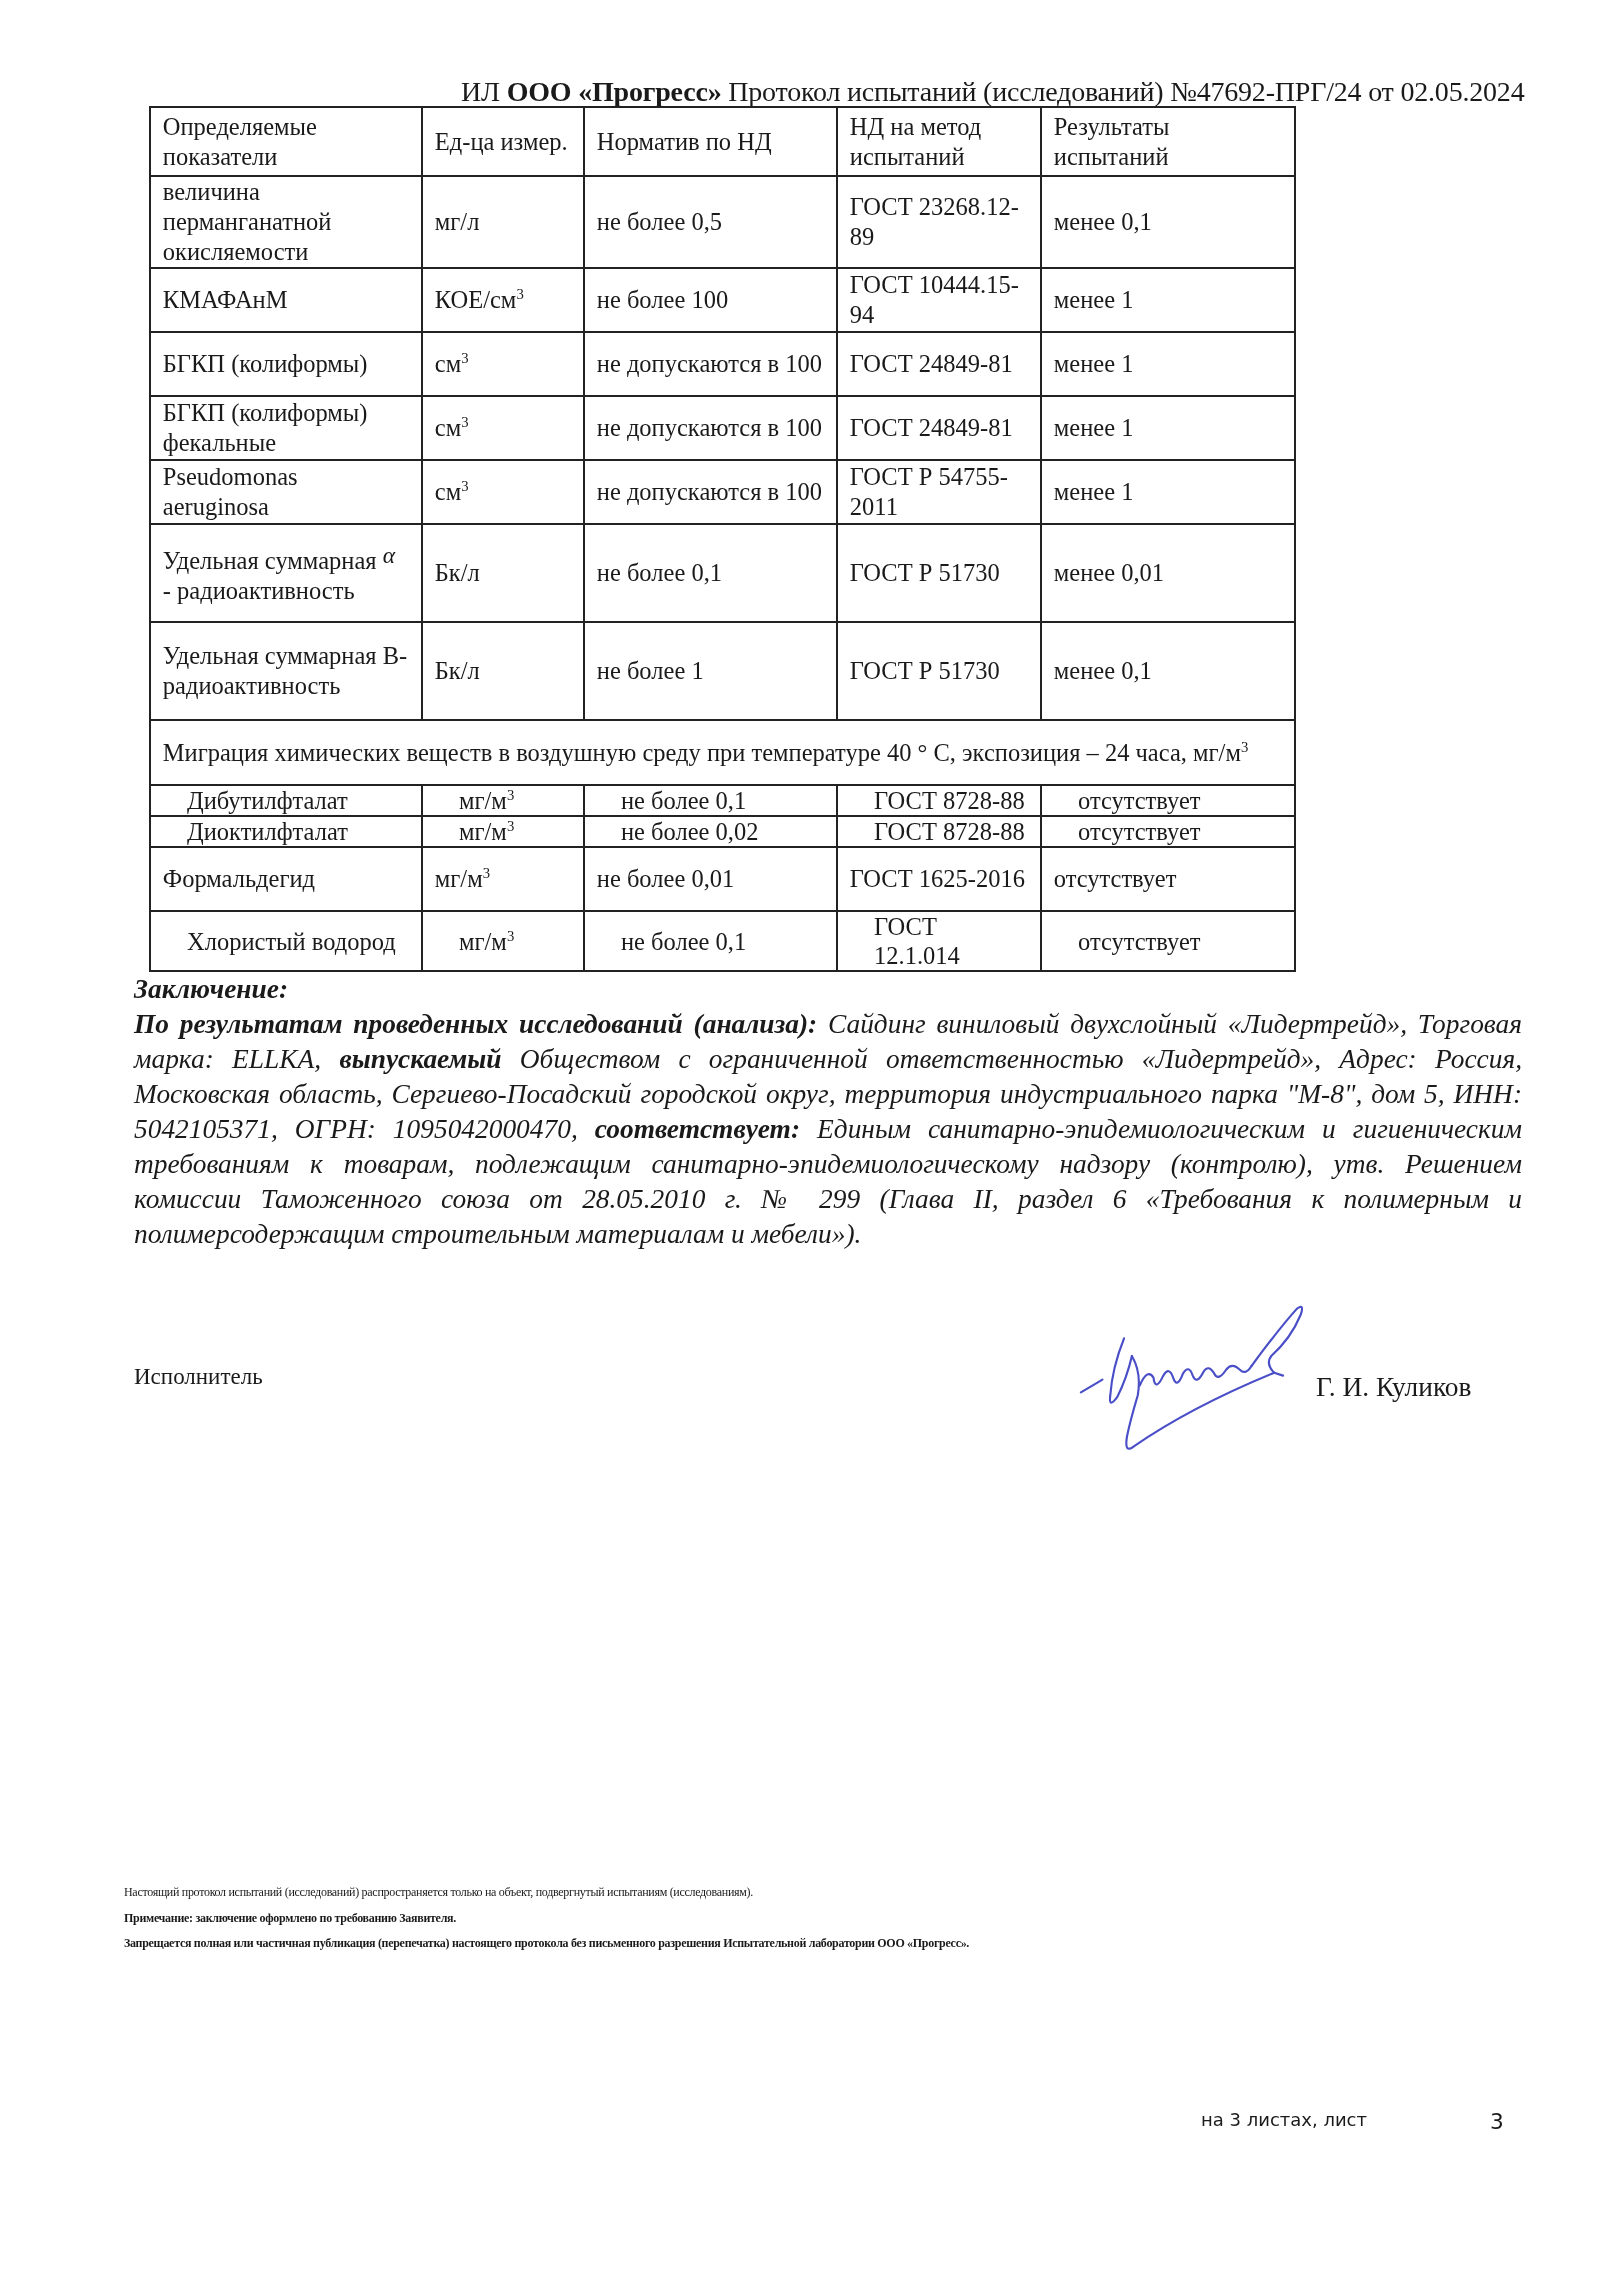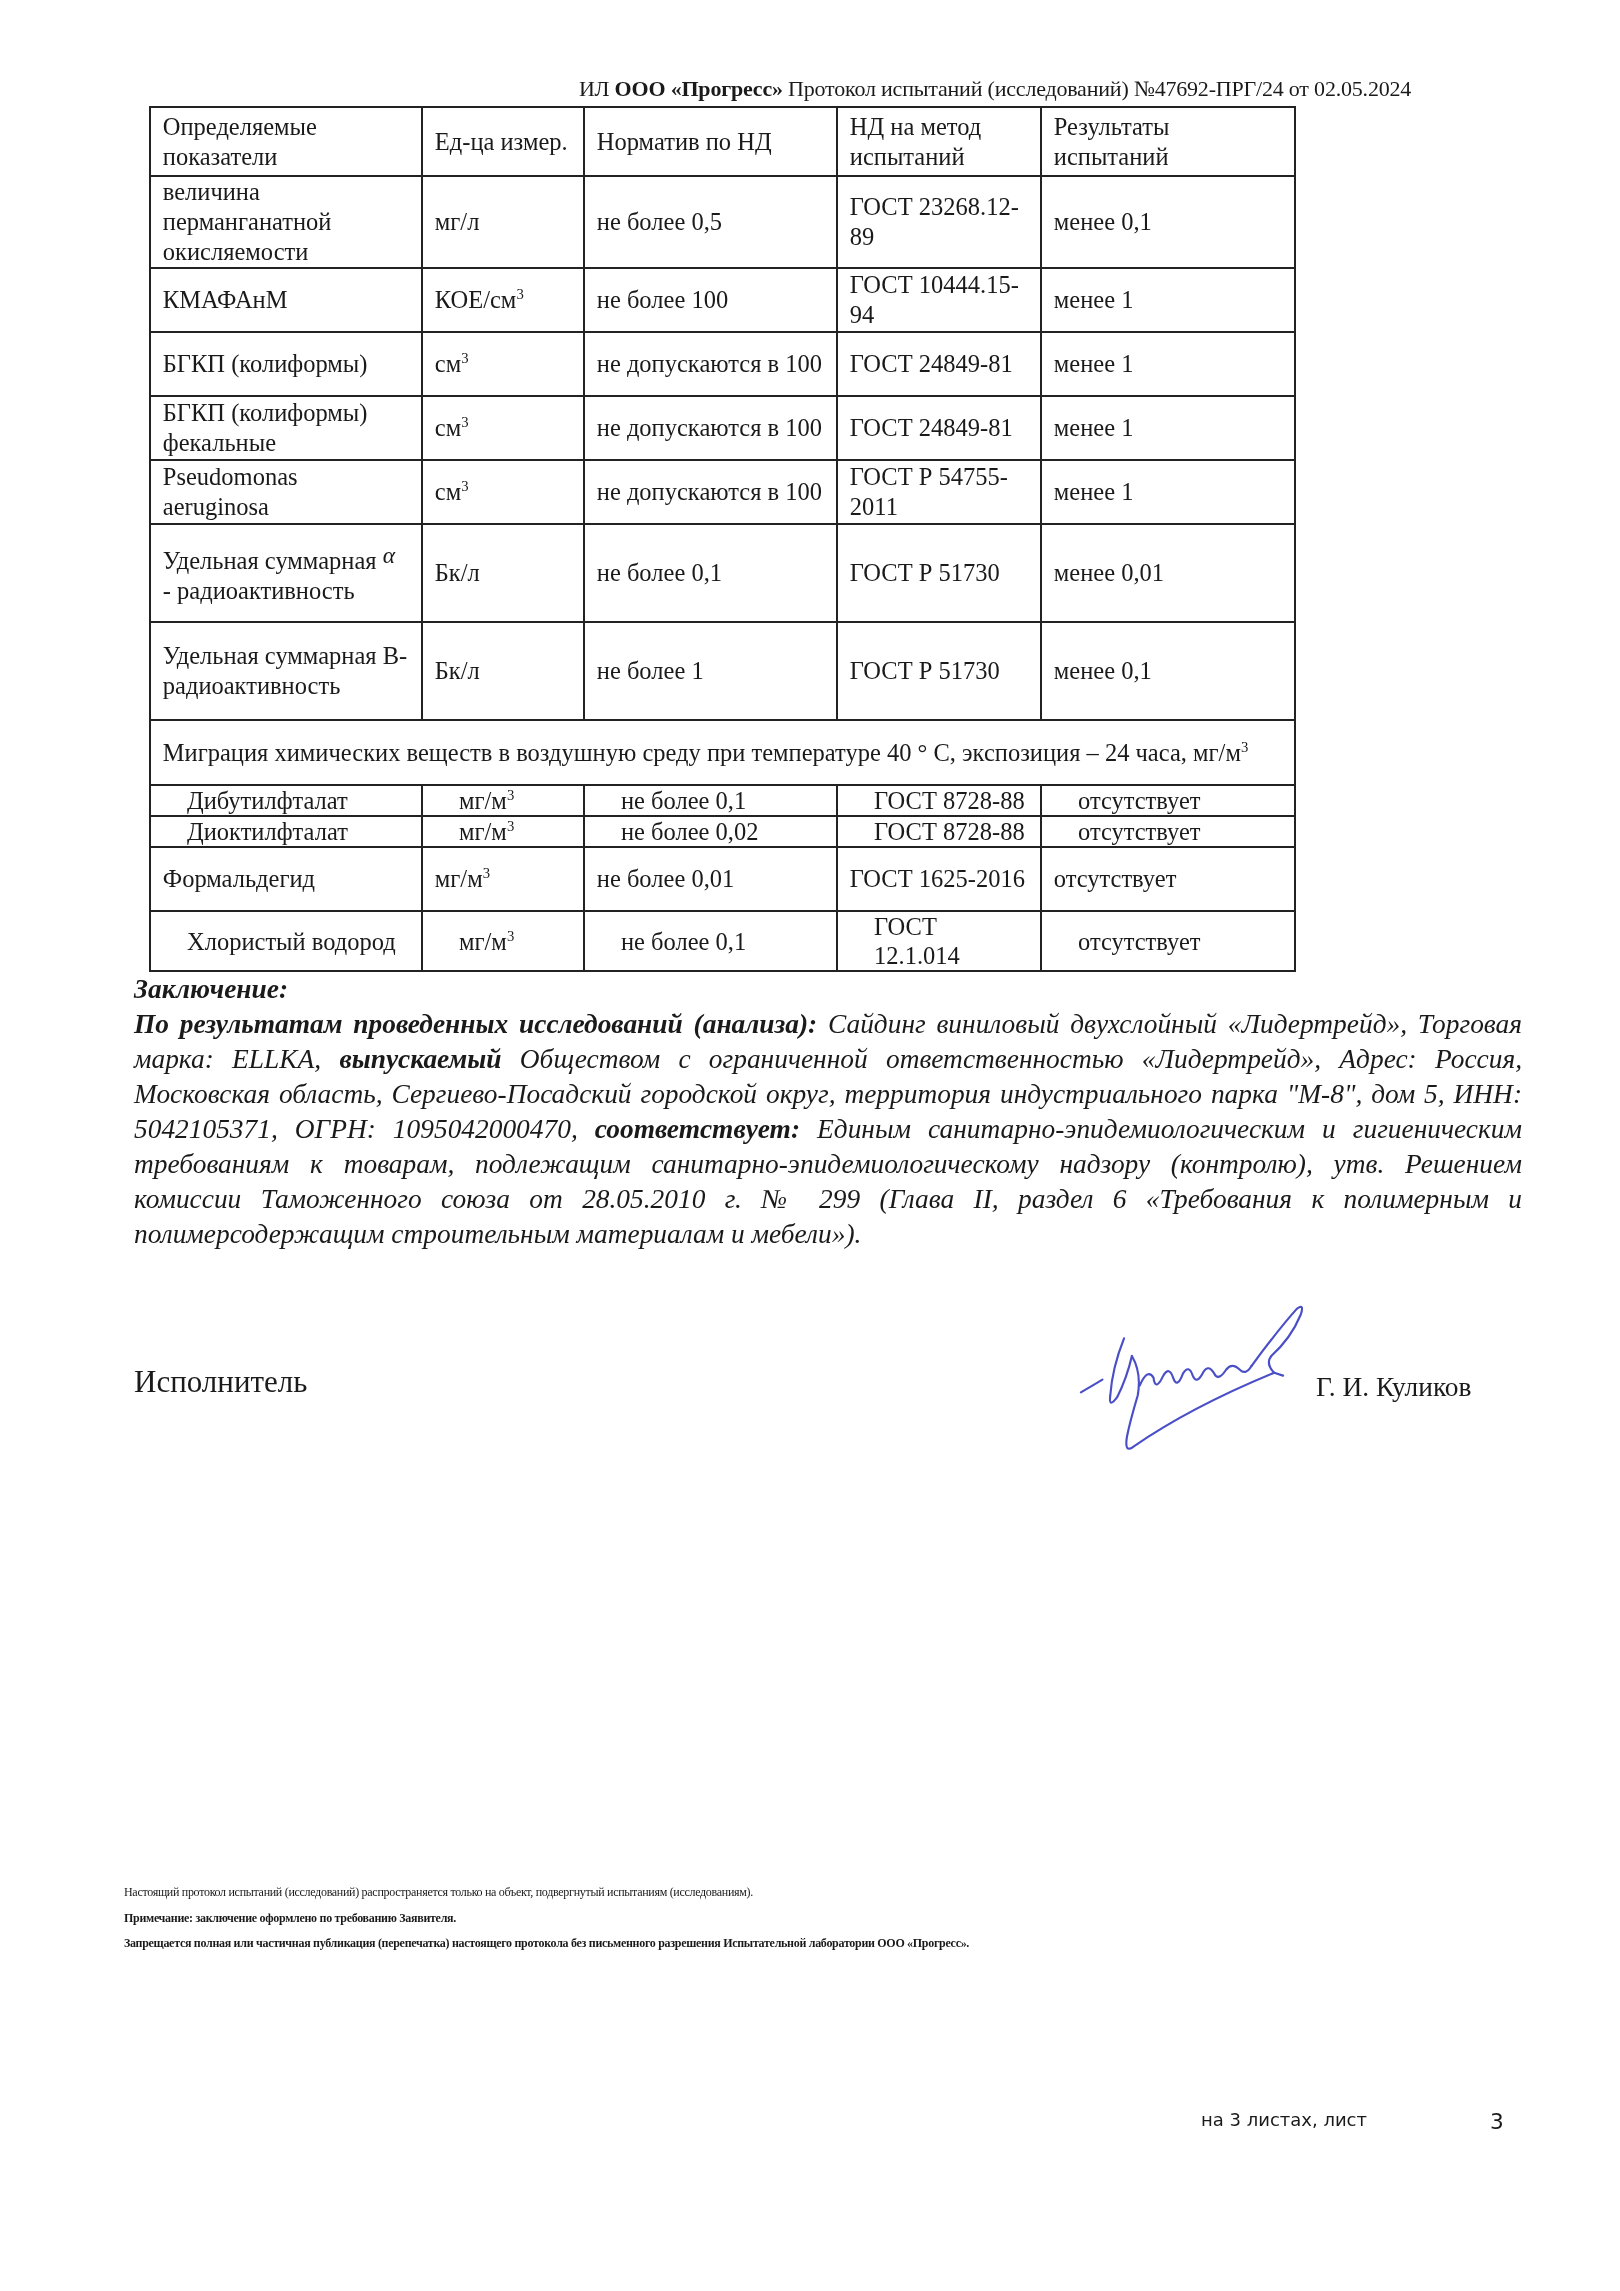--- a/index.html
+++ b/index.html
@@ -1,38 +1,38 @@
 <!DOCTYPE html>
 <html><head>
 <meta charset="utf-8">
 <style>
   html, body { margin: 0; padding: 0; background: #ffffff; }
   body { width: 1620px; height: 2292px; position: relative; overflow: hidden;
          font-family: "Liberation Serif", "DejaVu Serif", serif; color: #1a1a1a; }
-  .header-line { position: absolute; left: 461px; top: 76px; width: 1068px; text-align: center;
-                 font-size: 22px; letter-spacing: -0.2px; white-space: nowrap; }
+  .header-line { position: absolute; left: 461px; top: 76px; width: 1068px; text-align: left;
+                 font-size: 28px; letter-spacing: -0.2px; white-space: nowrap; }
   .header-line b { font-weight: bold; }
   table.results { position: absolute; left: 126px; top: 106px; border-collapse: collapse;
                   font-size: 24.5px; line-height: 30px; margin-left: 23px; }
   table.results td { border: 2px solid #222; padding: 0 11.8px; vertical-align: middle; }
   col.c1 { width: 272px; } col.c2 { width: 162px; } col.c3 { width: 253px; }
   col.c4 { width: 204px; } col.c5 { width: 254px; }
   tr.h-head td { height: 67px; }
   tr.h-r1 td { height: 90px; }
   tr.h-r2 td { height: 62px; }
   tr.h-r3 td { height: 62px; }
   tr.h-r6 td { height: 96px; }
   tr.h-mig td { height: 63px; }
   tr.h-thin td { height: 29px; line-height: 29px; padding-left: 36px; }
   .sup { font-size: 14.7px; vertical-align: 8.8px; line-height: 0; }
   .alpha { font-style: italic; font-size: 23.5px; vertical-align: 5.9px; }
   .conclusion { position: absolute; left: 134px; top: 972px; width: 1388px; font-size: 27.4px; line-height: 35px; font-style: italic; }
   .conclusion .title { font-weight: bold; margin-bottom: 0; }
   .conclusion p { margin: 0; text-align: justify; }
-  .signer { position: absolute; left: 134px; top: 1364px; font-size: 31px; }
+  .signer { position: absolute; left: 134px; top: 1364px; font-size: 23px; }
   .signer-name { position: absolute; left: 1316px; top: 1372px; font-size: 27.4px; }
   .signature { position: absolute; left: 1073px; top: 1299px; width: 265px; height: 167px; }
   .footer-notes { position: absolute; left: 124px; top: 1880px; font-size: 12px; line-height: 25.5px; width: 1372px;
                   font-family: "Liberation Serif", serif; letter-spacing: -0.3px; }
   .footer-notes .b { font-weight: bold; }
   .page-count { position: absolute; left: 1201px; top: 2109px; font-family: "DejaVu Sans", "Liberation Sans", sans-serif; font-size: 18px; }
   .page-num { position: absolute; left: 1490px; top: 2109px; font-family: "DejaVu Sans", "Liberation Sans", sans-serif; font-size: 21.6px; }
 </style>
 </head>
 <body>

